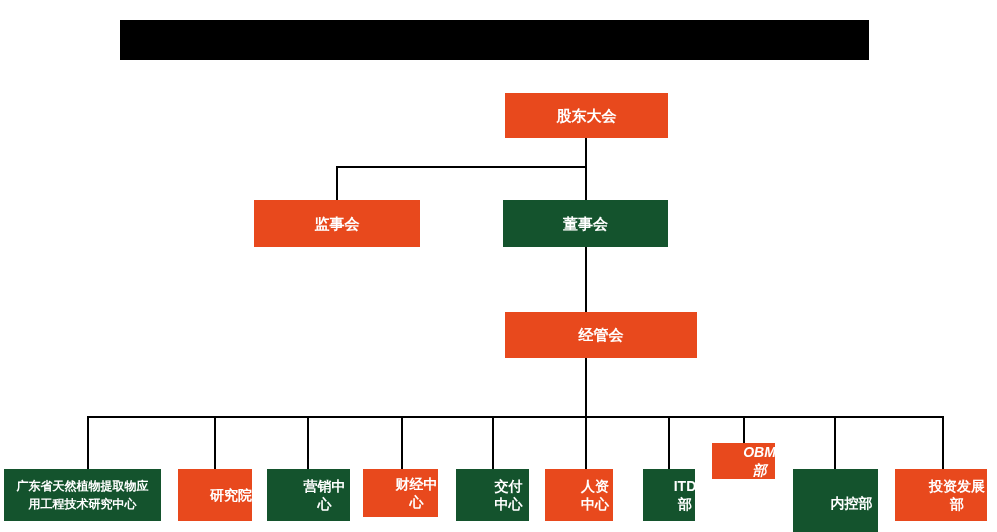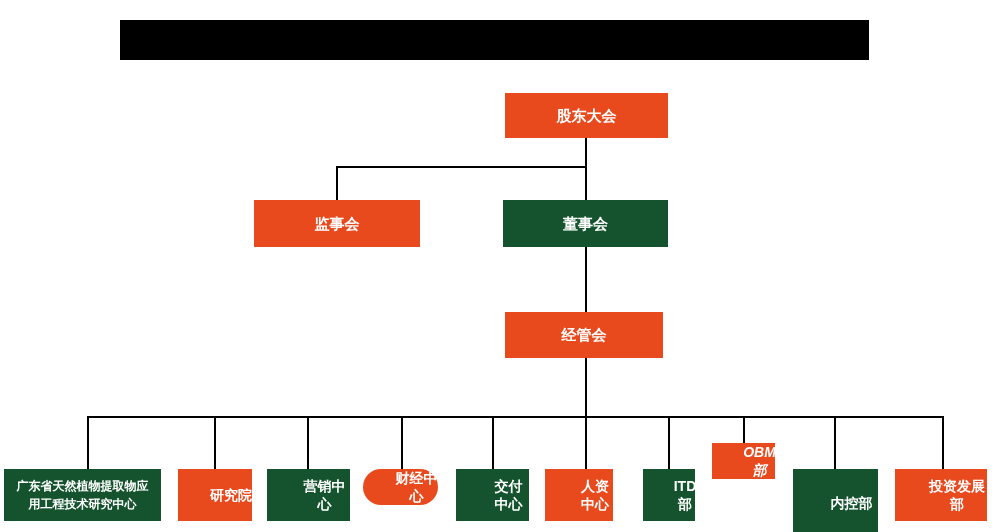--- a/index.html
+++ b/index.html
@@ -62,25 +62,25 @@
   .d5  { left: 492px; }
   .d6  { left: 585px; }
   .d7  { left: 668px; }
   .d8  { left: 743px; }
   .d9  { left: 834px; }
   .d10 { left: 942px; }
   
   .n-shareholders { left: 505px; top: 93px;  width: 163px; height: 45px; }
   .n-supervisors  { left: 254px; top: 200px; width: 166px; height: 47px; }
   .n-directors    { left: 503px; top: 200px; width: 165px; height: 47px; }
-  .n-management   { left: 505px; top: 312px; width: 158px; height: 46px; }
+  .n-management   { left: 505px; top: 312px; width: 192px; height: 46px; }
   .n-research-ctr { left: 4px;   top: 469px; width: 157px; height: 52px; }
   .n-institute    { left: 178px; top: 469px; width: 74px;  height: 52px; }
   .n-marketing    { left: 267px; top: 469px; width: 83px;  height: 52px; }
-  .n-finance      { left: 363px; top: 469px; width: 75px;  height: 36px; border-radius: 19px; }
+  .n-finance      { left: 363px; top: 469px; width: 75px;  height: 48px; }
   .n-delivery     { left: 456px; top: 469px; width: 73px;  height: 52px; }
   .n-hr           { left: 545px; top: 469px; width: 68px;  height: 52px; }
   .n-itd          { left: 643px; top: 469px; width: 52px;  height: 52px; }
   .n-obm          { left: 712px; top: 443px; width: 63px;  height: 36px; font-style: italic; }
   .n-control      { left: 793px; top: 469px; width: 85px;  height: 68px; }
   .n-investment   { left: 895px; top: 469px; width: 92px; height: 52px; }
 </style>
 </head>
 <body>
 

